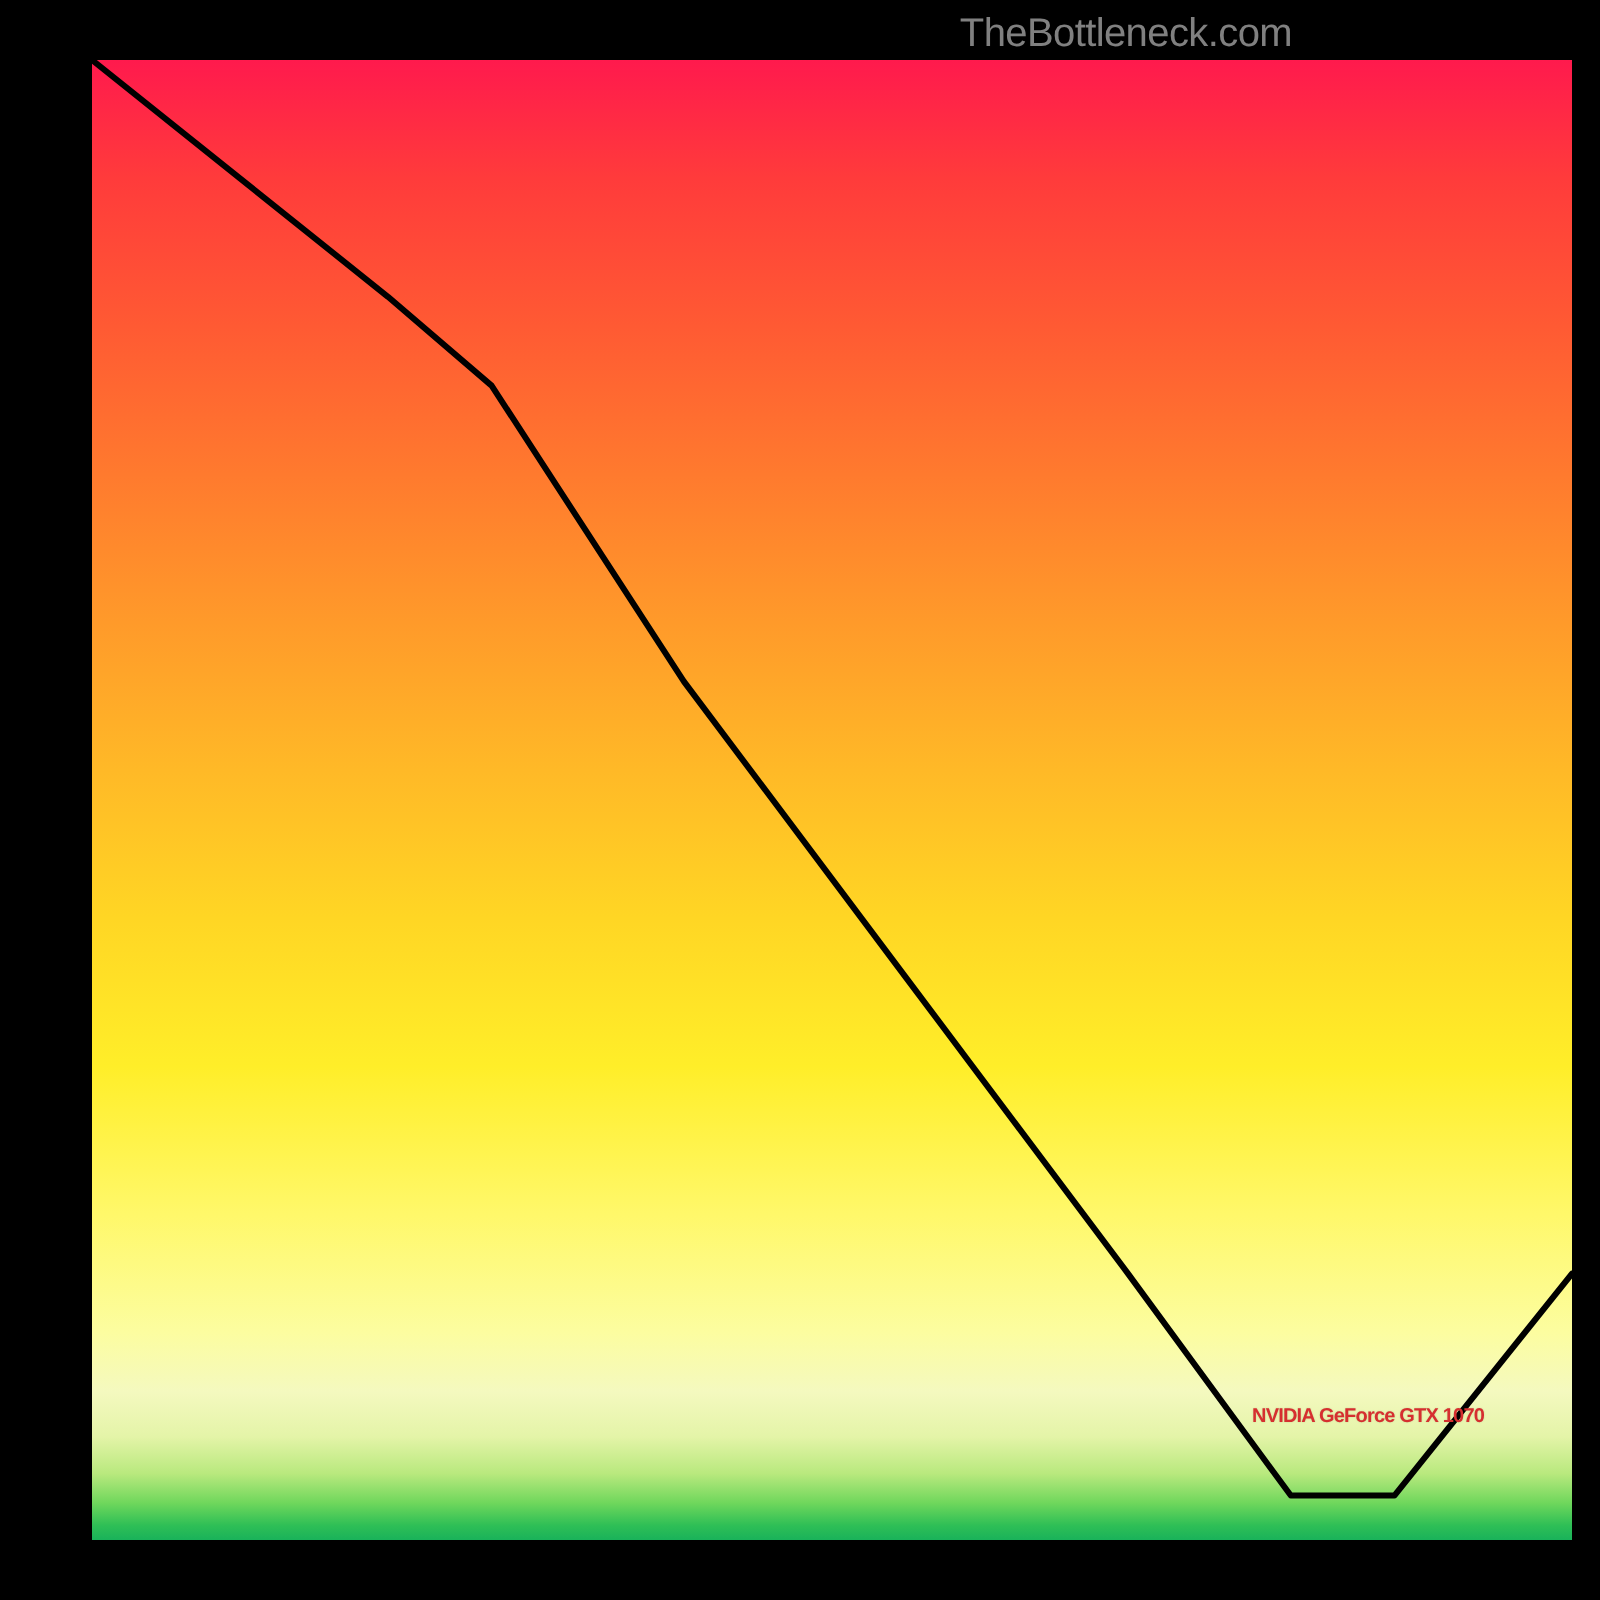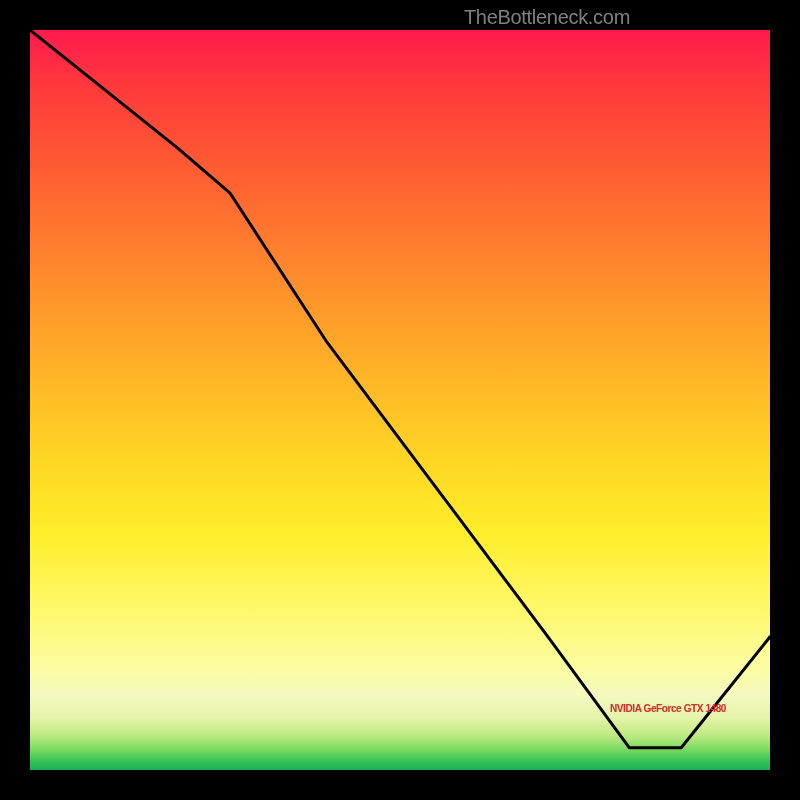--- a/index.html
+++ b/index.html
@@ -9,20 +9,21 @@
     height: 800px;
     background: #000;
     overflow: hidden;
     font-family: Arial, Helvetica, sans-serif;
   }
   .stage {
     position: relative;
     width: 640px;
     height: 800px;
     background: #000;
+    margin-left: 16px;
   }
   .plot {
     position: absolute;
     left: 30px;
     top: 30px;
     width: 740px;
     height: 740px;
     background: linear-gradient(to bottom,
       #ff1a4d 0%,
       #ff3b3b 8%,
@@ -73,14 +74,14 @@
 <div class="stage">
 
   <div class="watermark">TheBottleneck.com</div>
 
   <div class="plot">
     <svg viewBox="0 0 740 740" preserveAspectRatio="none">
       <polyline id="curve" fill="none" stroke="#000" stroke-width="3" stroke-linejoin="round" stroke-linecap="round" points="0.0,0.0 74.0,59.2 148.0,118.4 199.8,162.8 296.0,310.8 407.0,458.8 518.0,606.8 599.4,717.8 651.2,717.8 740.0,606.8"></polyline>
     </svg>
   </div>
 
-  <div class="ann" id="ann" style="left: 610px; top: 703px;">NVIDIA GeForce GTX 1480</div>
+  <div class="ann" id="ann" style="left: 610px; top: 703px;">NVIDIA GeForce GTX 1070</div>
 </div>
 
 </body></html>

